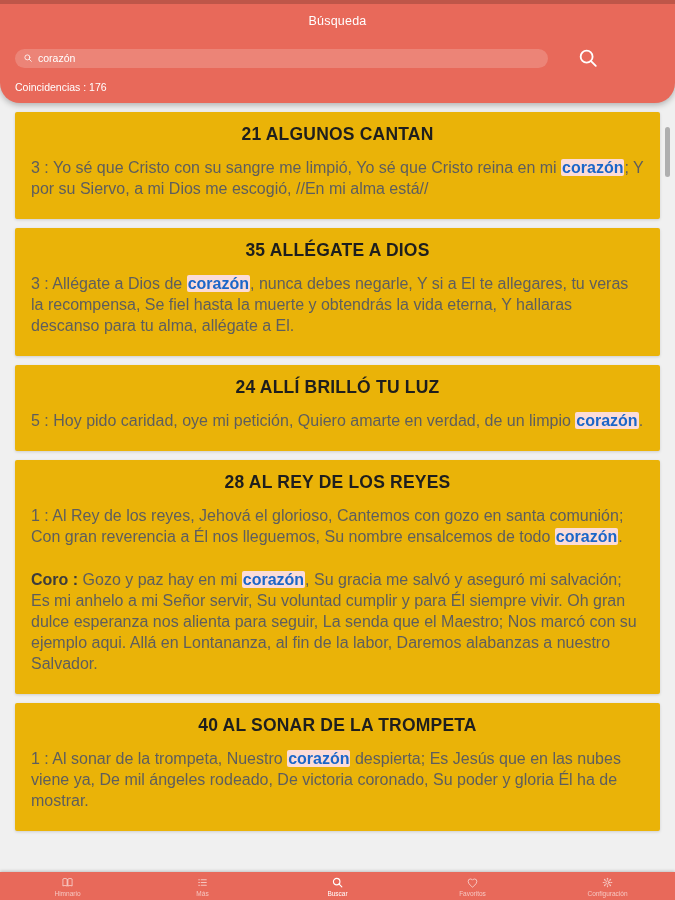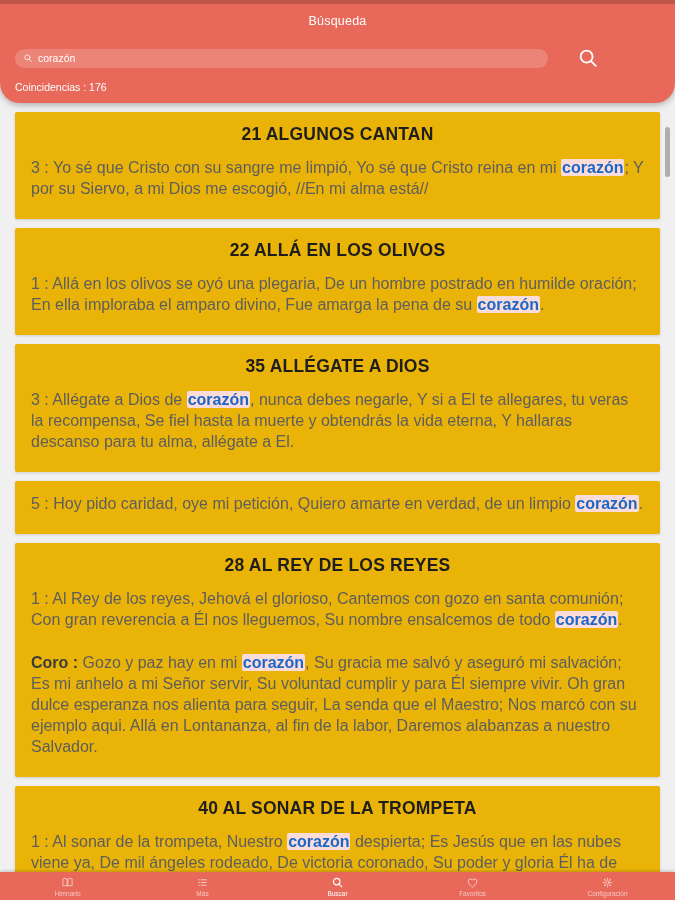--- a/index.html
+++ b/index.html
@@ -127,28 +127,25 @@
   </div>
   <div class="matches">Coincidencias : 176</div>
 </header>
 
 <main id="results">
     <section class="card">
       <h2>21 ALGUNOS CANTAN</h2>
       <p><span>3 : Yo sé que Cristo con su sangre me limpió, Yo sé que Cristo reina en mi </span><span class="hl">corazón</span><span>; Y por su Siervo, a mi Dios me escogió, //En mi alma está//</span></p>
     </section>
     <section class="card">
-      <h2>22 ALLÁ EN LOS OLIVOS</h2>
-      <p><span>1 : Allá en los olivos se oyó una plegaria, De un hombre postrado en humilde oración; En ella imploraba el amparo divino, Fue amarga la pena de su </span><span class="hl">corazón</span><span>.</span></p>
-    </section>
-    <section class="card">
       <h2>35 ALLÉGATE A DIOS</h2>
       <p><span>3 : Allégate a Dios de </span><span class="hl">corazón</span><span>, nunca debes negarle, Y si a El te allegares, tu veras la recompensa, Se fiel hasta la muerte y obtendrás la vida eterna, Y hallaras descanso para tu alma, allégate a El.</span></p>
     </section>
     <section class="card">
+      <h2>24 ALLÍ BRILLÓ TU LUZ</h2>
       <p><span>5 : Hoy pido caridad, oye mi petición, Quiero amarte en verdad, de un limpio </span><span class="hl">corazón</span><span>.</span></p>
     </section>
     <section class="card">
       <h2>28 AL REY DE LOS REYES</h2>
       <p><span>1 : Al Rey de los reyes, Jehová el glorioso, Cantemos con gozo en santa comunión; Con gran reverencia a Él nos lleguemos, Su nombre ensalcemos de todo </span><span class="hl">corazón</span><span>.</span></p>
       <p><span class="bold">Coro : </span><span>Gozo y paz hay en mi </span><span class="hl">corazón</span><span>, Su gracia me salvó y aseguró mi salvación; Es mi anhelo a mi Señor servir, Su voluntad cumplir y para Él siempre vivir. Oh gran dulce esperanza nos alienta para seguir, La senda que el Maestro; Nos marcó con su ejemplo aqui. Allá en Lontananza, al fin de la labor, Daremos alabanzas a nuestro Salvador.</span></p>
     </section>
     <section class="card">
       <h2>40 AL SONAR DE LA TROMPETA</h2>
       <p><span>1 : Al sonar de la trompeta, Nuestro </span><span class="hl">corazón</span><span> despierta; Es Jesús que en las nubes viene ya, De mil ángeles rodeado, De victoria coronado, Su poder y gloria Él ha de mostrar.</span></p>

